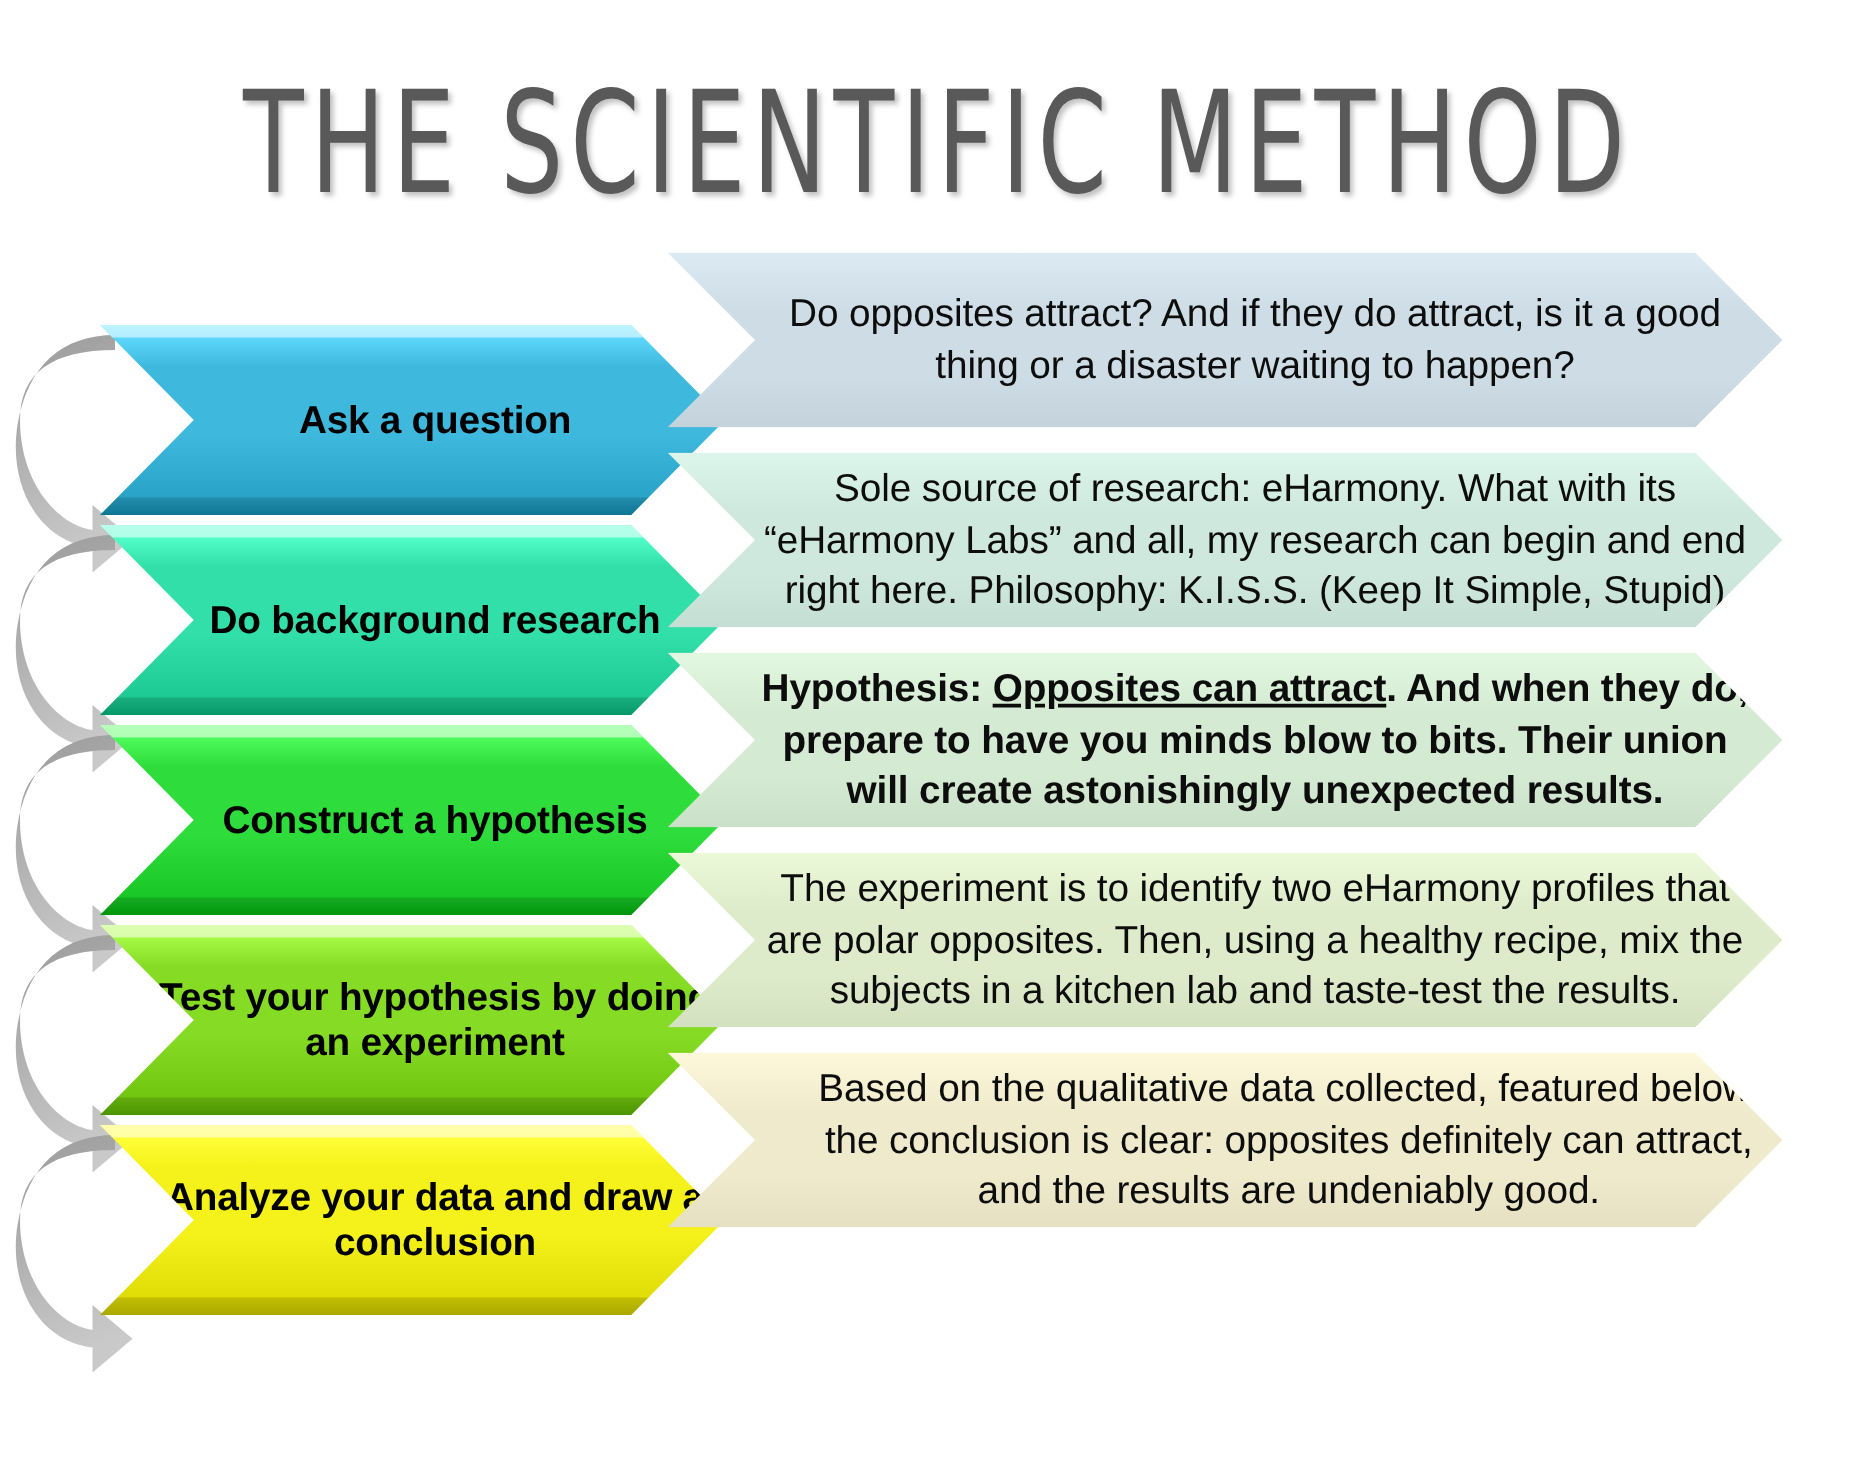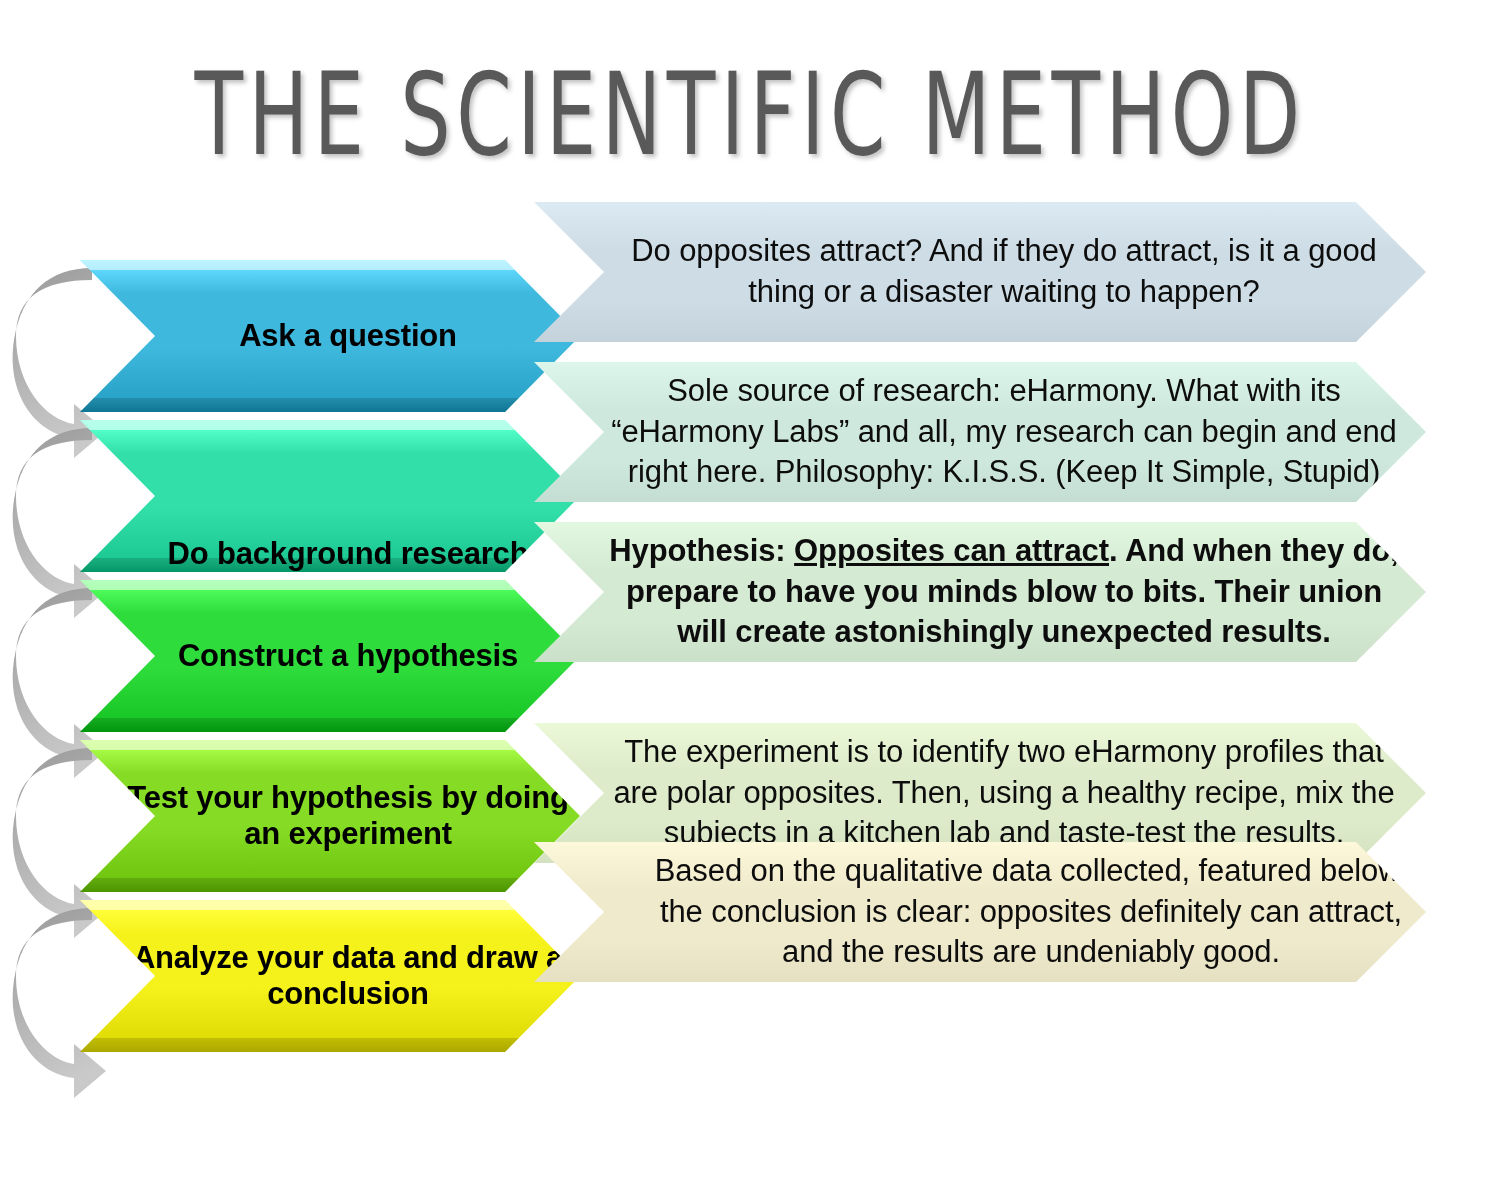--- a/index.html
+++ b/index.html
@@ -202,21 +202,21 @@
       <div class="step" style="background: linear-gradient(rgb(108, 230, 255) 0%, rgb(92, 214, 250) 7%, rgb(62, 184, 220) 22%, rgb(62, 184, 220) 58%, rgb(40, 162, 198) 92%, rgb(16, 138, 174) 100%);">
         <div class="step-label">Ask a question</div>
       </div>
       <div class="desc" style="background: linear-gradient(rgb(220, 235, 243) 0%, rgb(206, 221, 229) 34%, rgb(206, 221, 229) 70%, rgb(196, 211, 219) 100%);">
         <div class="desc-text">Do opposites attract? And if they do attract, is it a good thing or a disaster waiting to happen?</div>
       </div>
     </div>
     <div class="row" style="top: 356px;">
       <div class="step-shadow"></div>
       <div class="desc-shadow"></div>
-      <div class="step" style="background: linear-gradient(rgb(97, 255, 214) 0%, rgb(81, 253, 198) 7%, rgb(51, 223, 168) 22%, rgb(51, 223, 168) 58%, rgb(29, 201, 146) 92%, rgb(5, 177, 122) 100%); align-items: flex-end;">
+      <div class="step" style="background: linear-gradient(rgb(97, 255, 214) 0%, rgb(81, 253, 198) 7%, rgb(51, 223, 168) 22%, rgb(51, 223, 168) 58%, rgb(29, 201, 146) 92%, rgb(5, 177, 122) 100%);">
         <div class="step-label">Do background research</div>
       </div>
       <div class="desc" style="background: linear-gradient(rgb(221, 246, 236) 0%, rgb(207, 232, 222) 34%, rgb(207, 232, 222) 70%, rgb(197, 222, 212) 100%);">
         <div class="desc-text">Sole source of research: eHarmony. What with its “eHarmony Labs” and all, my research can begin and end right here. Philosophy: K.I.S.S. (Keep It Simple, Stupid)</div>
       </div>
     </div>
     <div class="row" style="top: 516px;">
       <div class="step-shadow"></div>
       <div class="desc-shadow"></div>
       <div class="step" style="background: linear-gradient(rgb(92, 255, 106) 0%, rgb(76, 250, 90) 7%, rgb(46, 220, 60) 22%, rgb(46, 220, 60) 58%, rgb(24, 198, 38) 92%, rgb(0, 174, 14) 100%);">
@@ -225,21 +225,21 @@
       <div class="desc" style="background: linear-gradient(rgb(227, 248, 225) 0%, rgb(213, 234, 211) 34%, rgb(213, 234, 211) 70%, rgb(203, 224, 201) 100%); font-weight: bold;">
         <div class="desc-text">Hypothesis: <u>Opposites can attract</u>. And when they do, prepare to have you minds blow to bits. Their union will create astonishingly unexpected results.</div>
       </div>
     </div>
     <div class="row" style="top: 676px;">
       <div class="step-shadow"></div>
       <div class="desc-shadow"></div>
       <div class="step" style="background: linear-gradient(rgb(180, 255, 83) 0%, rgb(164, 250, 67) 7%, rgb(134, 220, 37) 22%, rgb(134, 220, 37) 58%, rgb(112, 198, 15) 92%, rgb(88, 174, 0) 100%);">
         <div class="step-label">Test your hypothesis by doing an experiment</div>
       </div>
-      <div class="desc" style="background: linear-gradient(rgb(236, 249, 216) 0%, rgb(222, 235, 202) 34%, rgb(222, 235, 202) 70%, rgb(212, 225, 192) 100%); margin-top: 41px;">
+      <div class="desc" style="background: linear-gradient(rgb(236, 249, 216) 0%, rgb(222, 235, 202) 34%, rgb(222, 235, 202) 70%, rgb(212, 225, 192) 100%);">
         <div class="desc-text">The experiment is to identify two eHarmony profiles that are polar opposites. Then, using a healthy recipe, mix the subjects in a kitchen lab and taste-test the results.</div>
       </div>
     </div>
     <div class="row" style="top: 836px;">
       <div class="step-shadow"></div>
       <div class="desc-shadow"></div>
       <div class="step" style="background: linear-gradient(rgb(255, 255, 72) 0%, rgb(255, 255, 56) 7%, rgb(245, 241, 26) 22%, rgb(245, 241, 26) 58%, rgb(223, 219, 4) 92%, rgb(199, 195, 0) 100%);">
         <div class="step-label">Analyze your data and draw a conclusion</div>
       </div>
       <div class="desc" style="background: linear-gradient(rgb(253, 248, 218) 0%, rgb(239, 234, 204) 34%, rgb(239, 234, 204) 70%, rgb(229, 224, 194) 100%); justify-content: flex-end;">

